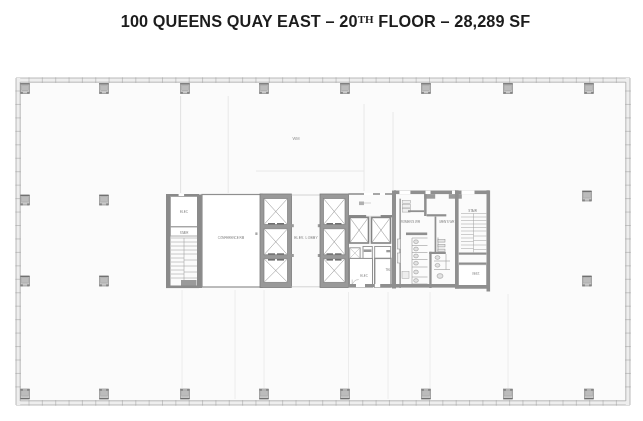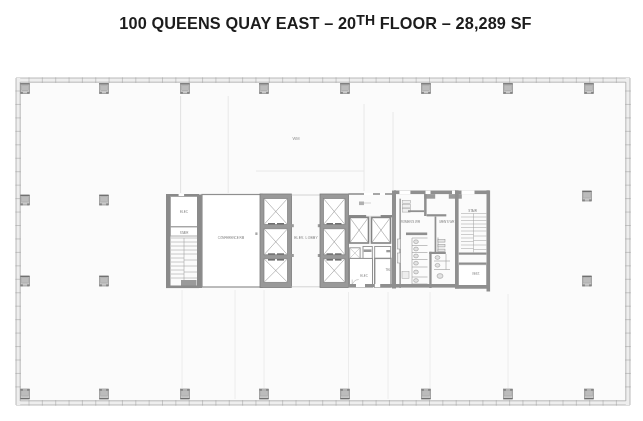--- a/index.html
+++ b/index.html
@@ -1,19 +1,19 @@
 <!DOCTYPE html>
 <html><head>
 <meta charset="utf-8">
 <style>
   html,body{margin:0;padding:0;background:#ffffff;width:643px;height:421px;overflow:hidden;}
   #page{position:relative;width:643px;height:421px;font-family:"Liberation Sans",sans-serif;}
   #title{position:absolute;left:4px;top:12px;width:643px;text-align:center;
          font-weight:bold;font-size:16.3px;color:#1c1c1c;letter-spacing:0.1px;white-space:nowrap;}
-  #title sup{font-size:14px;vertical-align:4px;}
+  #title sup{font-size:11px;vertical-align:4px;font-family:Liberation Serif, serif;}
   svg{position:absolute;left:0;top:0;}
   text{font-family:"Liberation Sans",sans-serif;}
 </style>
 </head>
 <body>
 <div id="page">
 
 <div id="title">100 QUEENS QUAY EAST – 20<sup>TH</sup> FLOOR – 28,289 SF</div>
 <svg width="643" height="421" viewBox="0 0 643 421">
 

